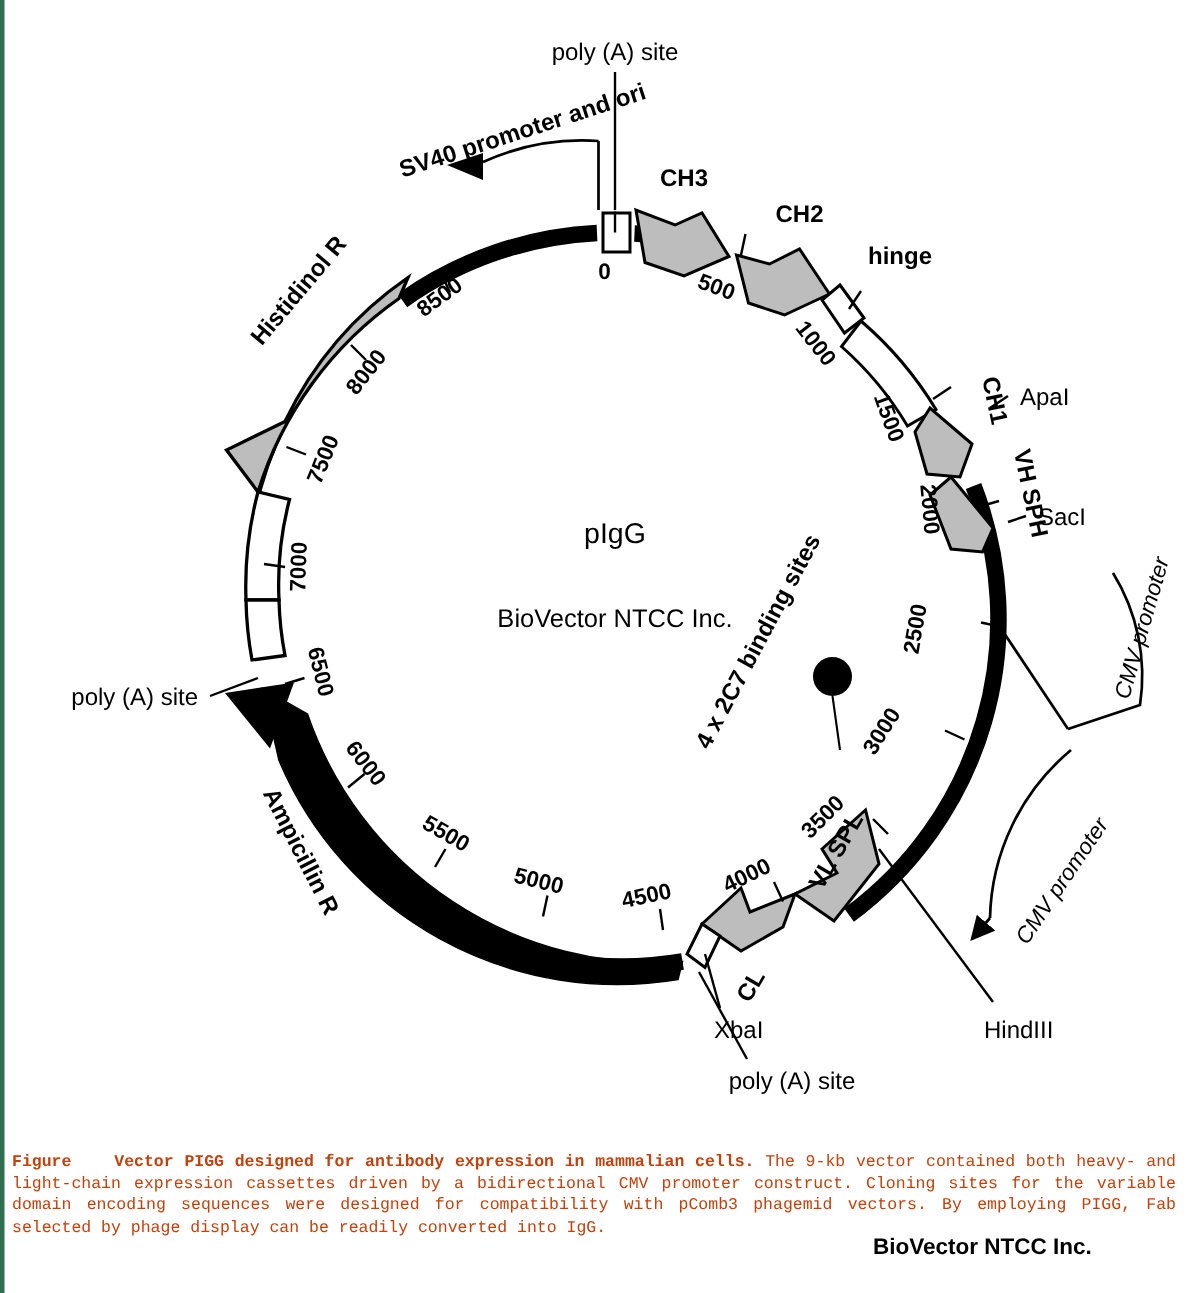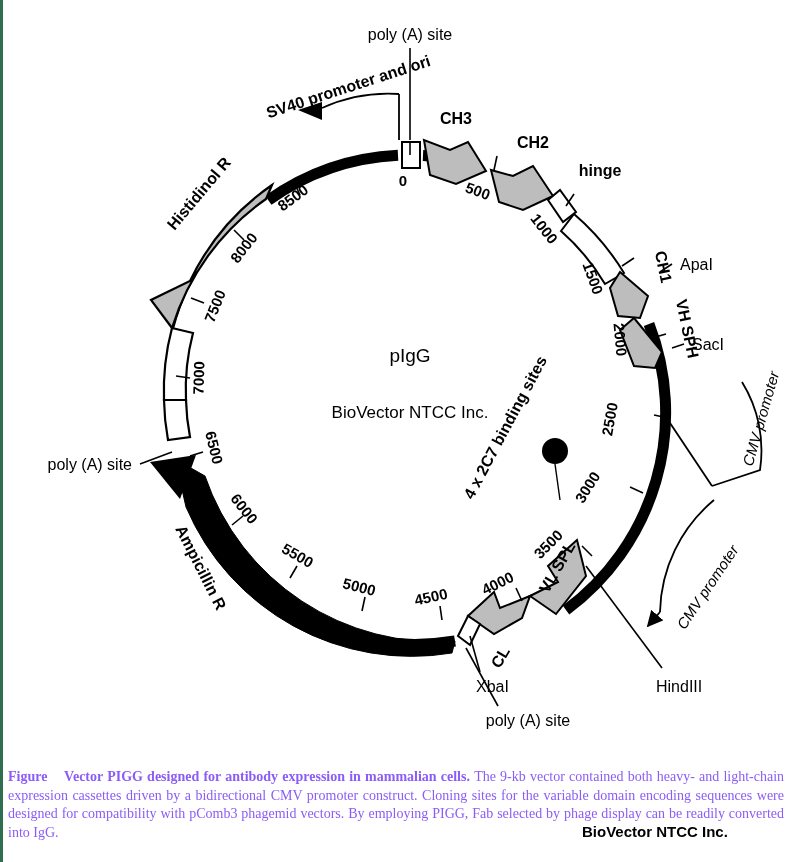--- a/index.html
+++ b/index.html
@@ -48,24 +48,24 @@
   }
   .promoter-lbl {
     font-size: 15px;
     font-style: italic;
   }
   .caption {
     position: absolute;
     left: 8px;
     top: 768px;
     width: 776px;
-    font-family: Liberation Serif, serif;
-    font-size: 14px;
+    font-family: Liberation Mono, monospace;
+    font-size: 11px;
     line-height: 1.33;
-    color: #8b5cf6;
+    color: #c2410c;
     text-align: justify;
   }
   .caption b {
     font-weight: bold;
   }
   .caption .fig-word {
     font-weight: bold;
   }
   .watermark-caption {
     position: absolute;

